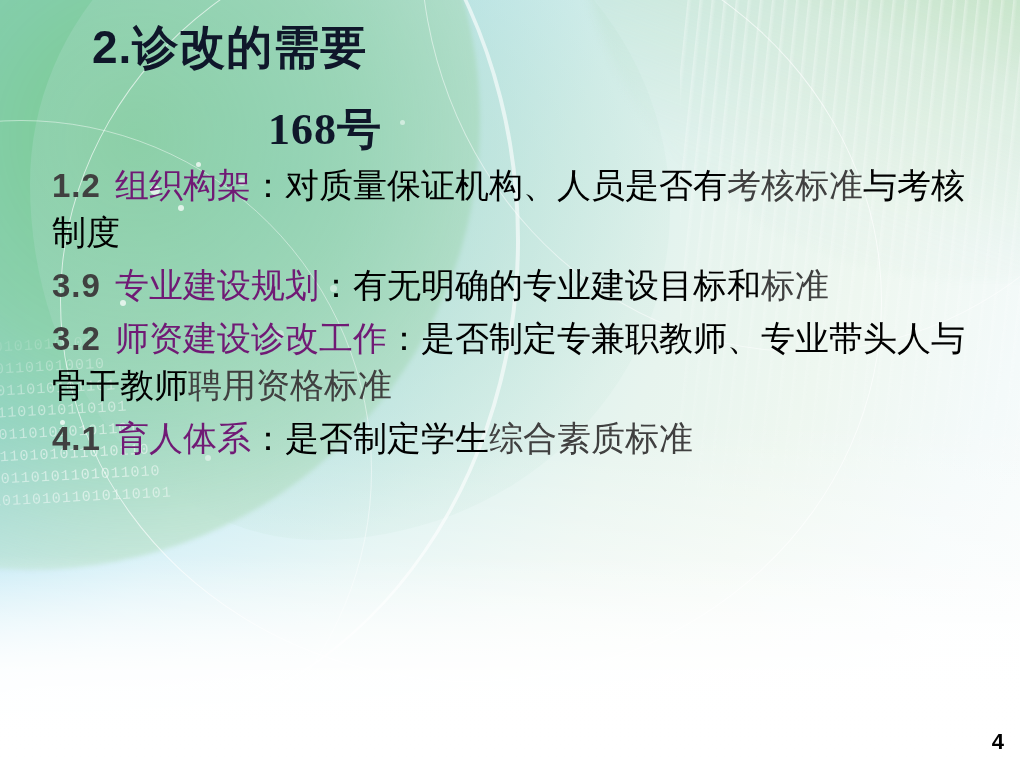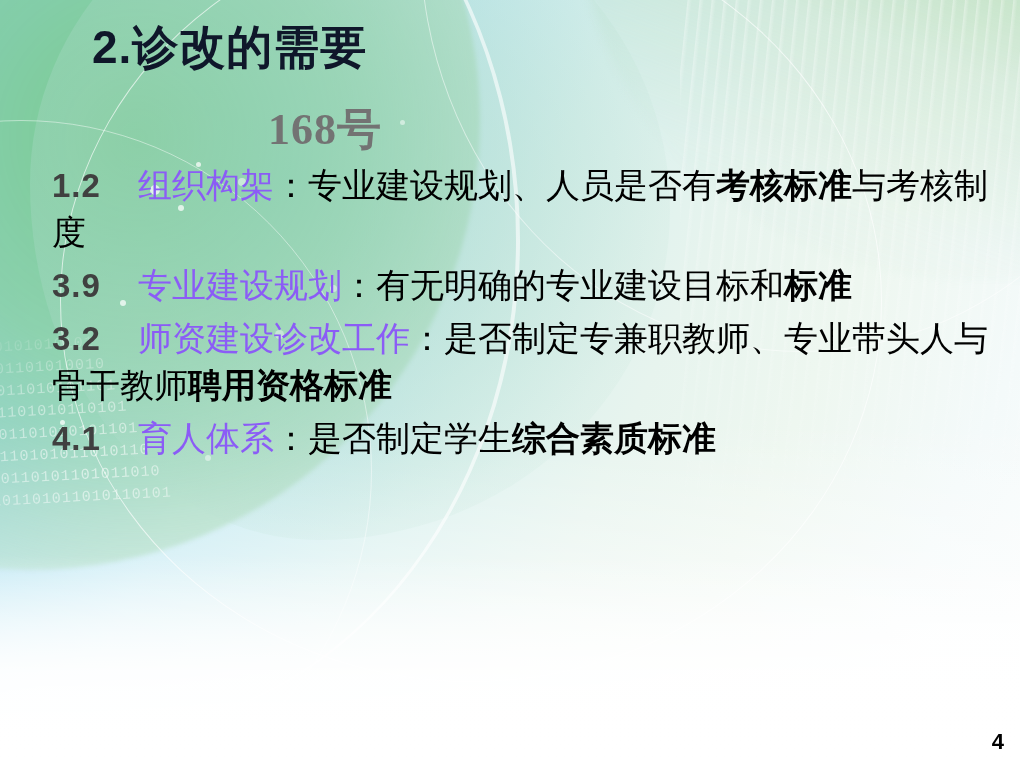--- a/index.html
+++ b/index.html
@@ -145,21 +145,21 @@
     white-space: nowrap;
   }
   .subtitle {
     position: absolute;
     left: 0; right: 0; top: 100px;
     text-align: center;
     padding-right: 370px;
     font-family: "Liberation Serif", "DejaVu Serif", serif;
     font-weight: bold;
     font-size: 44px;
-    color: #737373;
+    color: #0f172a;
     letter-spacing: 1px;
   }
 
   .body-list {
     position: absolute;
     left: 52px;
     right: 30px;
     top: 162px;
   }
   .item {
@@ -170,25 +170,24 @@
     text-indent: 0;
   }
   .item .num {
     font-family: "Liberation Sans", "DejaVu Sans", sans-serif;
     font-weight: bold;
     font-size: 33px;
     color: #404040;
     letter-spacing: 1px;
   }
   .item .head {
-    color: #8b5cf6;
+    color: #701a75;
     font-weight: normal;
-    margin-left: 23px;
-  }
-  .item .red { color: #000000; font-weight: bold; }
+  }
+  .item .red { color: #404040; font-weight: normal; }
   .item .blk { color: #000000; }
   .item .gap { display: inline-block; width: 14px; }
 
   .page-number {
     position: absolute;
     right: 16px; bottom: 10px;
     font-family: "Liberation Sans", "DejaVu Sans", sans-serif;
     font-weight: bold;
     font-size: 22px;
     color: #000000;
@@ -230,21 +229,21 @@
   </div>
   <div class="bg-bottom-fade"></div>
 
   <div class="content">
 
     <div class="slide-title">2.诊改的需要</div>
 
     <div class="subtitle">168号</div>
 
     <div class="body-list" id="body-list">
-        <div class="item"><span class="num">1.2</span><span class="gap"></span><span class="head">组织构架</span><span class="blk">：</span><span class="blk">专业建设规划、人员是否有</span><span class="red">考核标准</span><span class="blk">与考核制度</span></div>
+        <div class="item"><span class="num">1.2</span><span class="gap"></span><span class="head">组织构架</span><span class="blk">：</span><span class="blk">对质量保证机构、人员是否有</span><span class="red">考核标准</span><span class="blk">与考核制度</span></div>
         <div class="item"><span class="num">3.9</span><span class="gap"></span><span class="head">专业建设规划</span><span class="blk">：</span><span class="blk">有无明确的专业建设目标和</span><span class="red">标准</span></div>
         <div class="item"><span class="num">3.2</span><span class="gap"></span><span class="head">师资建设诊改工作</span><span class="blk">：</span><span class="blk">是否制定专兼职教师、专业带头人与骨干教师</span><span class="red">聘用资格标准</span></div>
         <div class="item"><span class="num">4.1</span><span class="gap"></span><span class="head">育人体系</span><span class="blk">：</span><span class="blk">是否制定学生</span><span class="red">综合素质标准</span></div>
       </div>
 
     <div class="page-number">4</div>
   </div>
 </div>
 
 </body></html>

